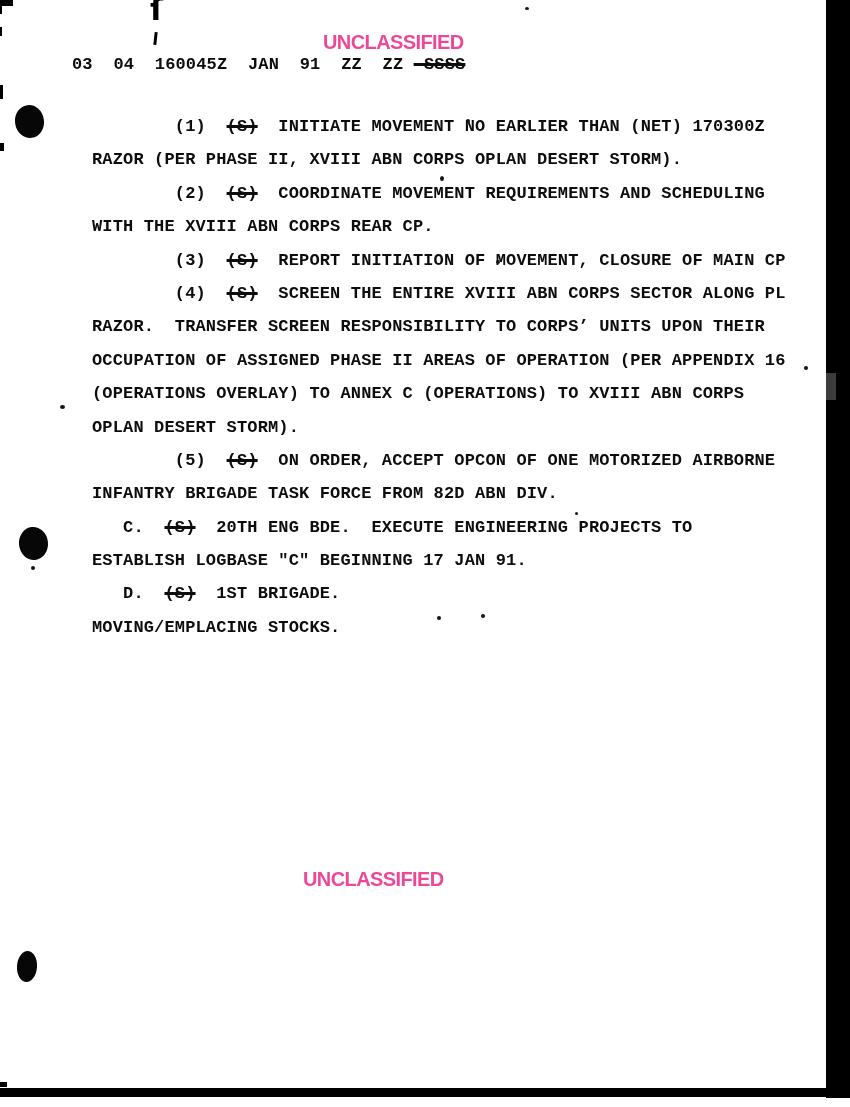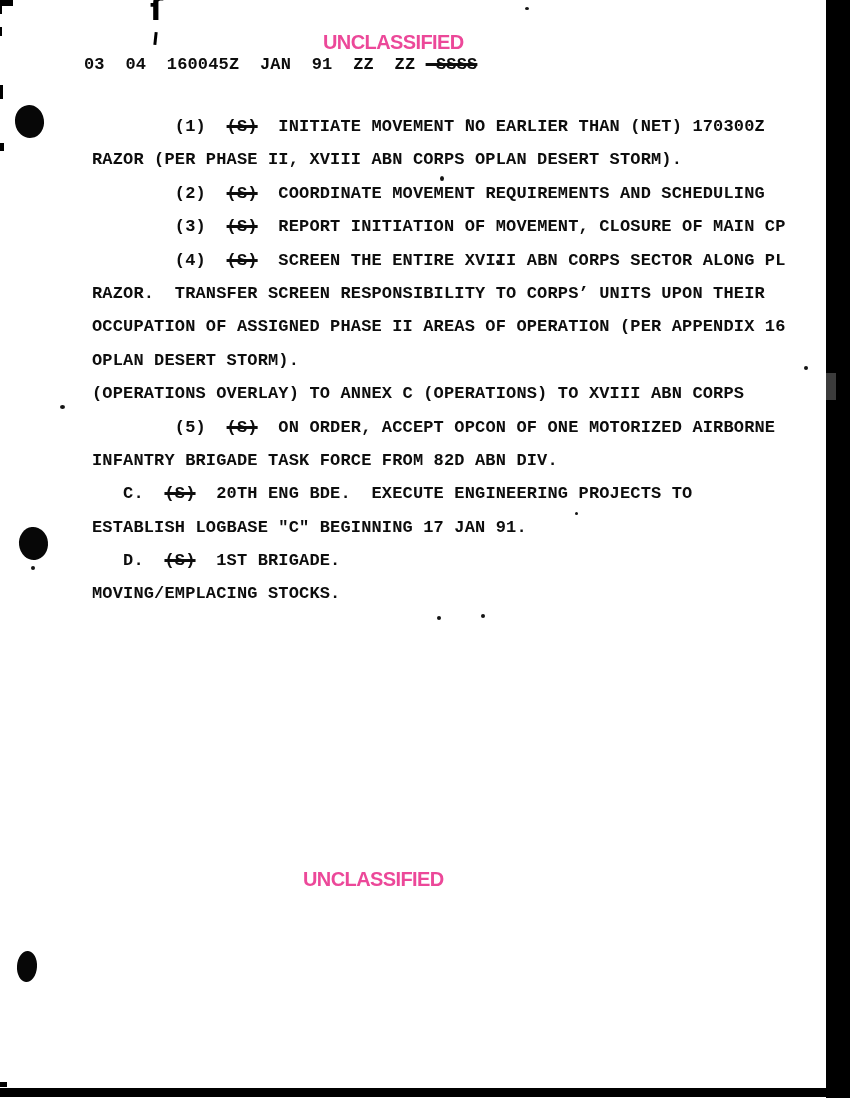--- a/index.html
+++ b/index.html
@@ -12,21 +12,21 @@
   .mono {
     font-family:"Liberation Mono","DejaVu Sans Mono",monospace;
     font-weight:700; font-size:17px; letter-spacing:0.15px; color:var(--ink,#0d0d0d);
   }
   .line { white-space:pre; line-height:33.4px; height:33.4px; }
   .strike { text-decoration:line-through; text-decoration-thickness:2.5px; }
   .sans-class {
     position:absolute; font-family:"Liberation Sans",sans-serif;
     font-weight:700; font-size:20px; letter-spacing:-0.6px; color:#ec4899;
   }
-  .dtg { position:absolute; left:84px; top:54px; }
+  .dtg { position:absolute; left:72px; top:54px; }
   .dtg .line { line-height:22px; height:22px; }
   .doc-body { position:absolute; left:92px; top:110px; }
   .footer-class { left:303px; top:868px; }
   .header-class { left:323px; top:31px; }
   .hole { position:absolute; background:#070707; border-radius:50%; }
   .bar { position:absolute; background:var(--bar,#000000); }
   .speck { position:absolute; background:#141414; border-radius:50%; }
   .tick { position:absolute; left:0; background:#000; }
   .curl {
     position:absolute; left:150px; top:-8px;
@@ -43,26 +43,27 @@
   <div class="sans-class header-class">UNCLASSIFIED</div>
 
   <div class="mono dtg">
       <div class="line"><span>03  04  160045Z  JAN  91  ZZ  ZZ </span><span class="strike">-SSSS</span></div>
     </div>
 
   <div class="mono doc-body">
       <div class="line"><span>        (1)  </span><span class="strike">(S)</span><span>  INITIATE MOVEMENT NO EARLIER THAN (NET) 170300Z</span></div>
       <div class="line"><span>RAZOR (PER PHASE II, XVIII ABN CORPS OPLAN DESERT STORM).</span></div>
       <div class="line"><span>        (2)  </span><span class="strike">(S)</span><span>  COORDINATE MOVEMENT REQUIREMENTS AND SCHEDULING</span></div>
+      <div class="line"><span>WITH THE XVIII ABN CORPS REAR CP.</span></div>
       <div class="line"><span>        (3)  </span><span class="strike">(S)</span><span>  REPORT INITIATION OF MOVEMENT, CLOSURE OF MAIN CP</span></div>
       <div class="line"><span>        (4)  </span><span class="strike">(S)</span><span>  SCREEN THE ENTIRE XVIII ABN CORPS SECTOR ALONG PL</span></div>
       <div class="line"><span>RAZOR.  TRANSFER SCREEN RESPONSIBILITY TO CORPS’ UNITS UPON THEIR</span></div>
       <div class="line"><span>OCCUPATION OF ASSIGNED PHASE II AREAS OF OPERATION (PER APPENDIX 16</span></div>
+      <div class="line"><span>(OPERATIONS OVERLAY) TO ANNEX C (OPERATIONS) TO XVIII ABN CORPS</span></div>
       <div class="line"><span>OPLAN DESERT STORM).</span></div>
-      <div class="line"><span>(OPERATIONS OVERLAY) TO ANNEX C (OPERATIONS) TO XVIII ABN CORPS</span></div>
       <div class="line"><span>        (5)  </span><span class="strike">(S)</span><span>  ON ORDER, ACCEPT OPCON OF ONE MOTORIZED AIRBORNE</span></div>
       <div class="line"><span>INFANTRY BRIGADE TASK FORCE FROM 82D ABN DIV.</span></div>
       <div class="line"><span>   C.  </span><span class="strike">(S)</span><span>  20TH ENG BDE.  EXECUTE ENGINEERING PROJECTS TO</span></div>
       <div class="line"><span>ESTABLISH LOGBASE "C" BEGINNING 17 JAN 91.</span></div>
       <div class="line"><span>   D.  </span><span class="strike">(S)</span><span>  1ST BRIGADE.</span></div>
       <div class="line"><span>MOVING/EMPLACING STOCKS.</span></div>
     </div>
 
   <div class="sans-class footer-class">UNCLASSIFIED</div>
 

